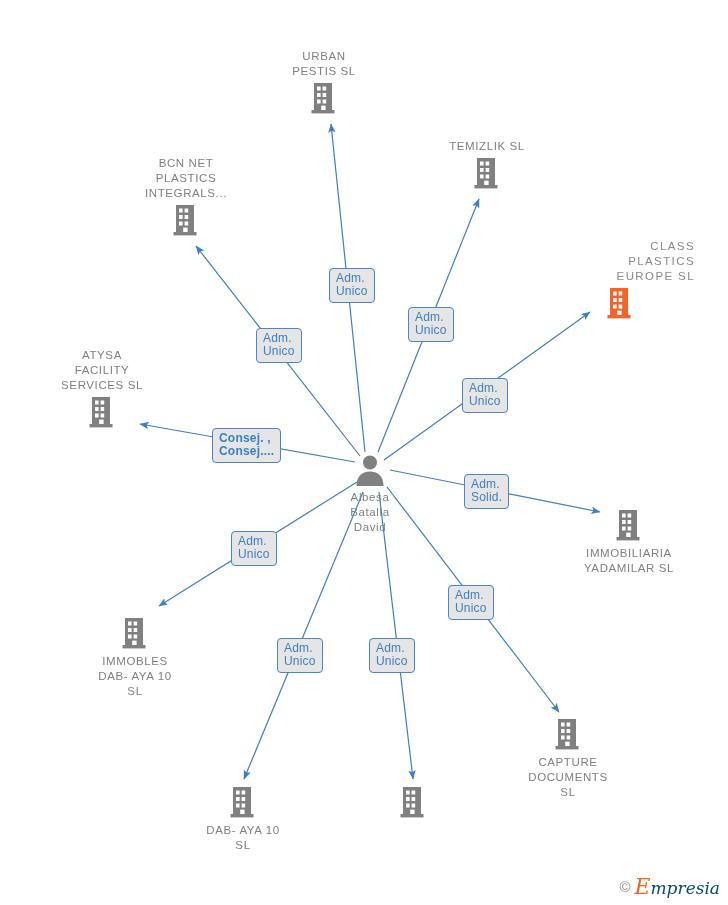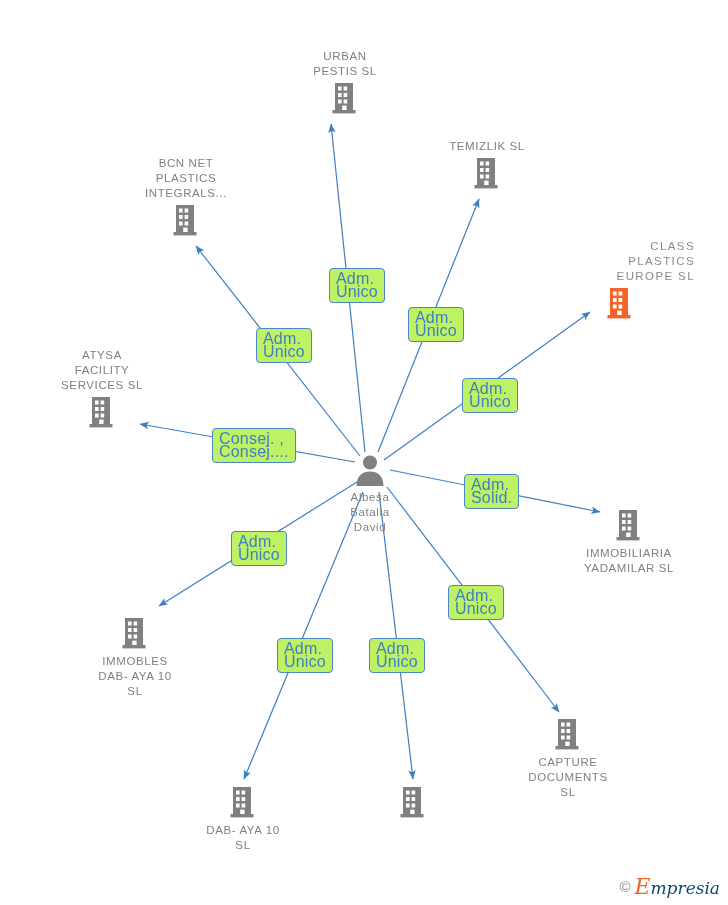--- a/index.html
+++ b/index.html
@@ -49,23 +49,23 @@
   .node.highlight .caption {
     color: #8a8a8a;
     letter-spacing: 1.4px;
     text-align: right;
   }
   .edge-label {
     position: absolute;
     box-sizing: border-box;
     border: 1px solid #4a86c8;
     border-radius: 4px;
-    background: #bef264;
+    background: #e5e5e5;
     color: #3e7fc1;
-    font-size: 16px;
+    font-size: 12px;
     line-height: 13px;
     padding: 3px 6px 4px 6px;
     text-align: left;
     white-space: pre-line;
     letter-spacing: 0.2px;
   }
   #watermark {
     position: absolute;
     right: 8px;
     bottom: 6px;
@@ -104,21 +104,21 @@
         <line x1="355" y1="462" x2="140" y2="424" stroke="#3e7fc1" stroke-width="1.2" marker-end="url(#arrow-head)"></line>
         <line x1="390" y1="470" x2="600" y2="512" stroke="#3e7fc1" stroke-width="1.2" marker-end="url(#arrow-head)"></line>
         <line x1="357" y1="482" x2="159" y2="606" stroke="#3e7fc1" stroke-width="1.2" marker-end="url(#arrow-head)"></line>
         <line x1="363" y1="492" x2="244" y2="779" stroke="#3e7fc1" stroke-width="1.2" marker-end="url(#arrow-head)"></line>
         <line x1="379" y1="492" x2="413" y2="779" stroke="#3e7fc1" stroke-width="1.2" marker-end="url(#arrow-head)"></line>
         <line x1="387" y1="487" x2="559" y2="712" stroke="#3e7fc1" stroke-width="1.2" marker-end="url(#arrow-head)"></line>
       </g>
   </svg>
 
   <div id="node-layer">
-      <div class="node above" style="left: 345px; top: 49px;">
+      <div class="node above" style="left: 324px; top: 49px;">
         <span class="caption">URBAN
 PESTIS  SL</span>
         <span class="glyph"><svg width="28" height="34" viewBox="0 0 28 34" aria-hidden="true">
             <rect x="4" y="1" width="18" height="27" fill="#808080"></rect>
             <rect x="1.5" y="28" width="23" height="3.4" fill="#808080"></rect>
             <g fill="#ffffff">
               <rect x="7" y="4.5" width="3.6" height="4"></rect>
               <rect x="12.6" y="4.5" width="3.6" height="4"></rect>
               <rect x="7" y="11" width="3.6" height="4"></rect>
               <rect x="12.6" y="11" width="3.6" height="4"></rect>
@@ -295,21 +295,21 @@
     </div>
   <div id="label-layer">
       <div class="edge-label" style="left: 329px; top: 268px;">Adm.
 Unico</div>
       <div class="edge-label" style="left: 408px; top: 307px;">Adm.
 Unico</div>
       <div class="edge-label" style="left: 256px; top: 328px;">Adm.
 Unico</div>
       <div class="edge-label" style="left: 462px; top: 378px;">Adm.
 Unico</div>
-      <div class="edge-label" style="left: 212px; top: 428px;">Consej. ,
+      <div class="edge-label" style="left: 212px; top: 428px; font-weight: bold;">Consej. ,
 Consej....</div>
       <div class="edge-label" style="left: 464px; top: 474px;">Adm.
 Solid.</div>
       <div class="edge-label" style="left: 231px; top: 531px;">Adm.
 Unico</div>
       <div class="edge-label" style="left: 277px; top: 638px;">Adm.
 Unico</div>
       <div class="edge-label" style="left: 369px; top: 638px;">Adm.
 Unico</div>
       <div class="edge-label" style="left: 448px; top: 585px;">Adm.

